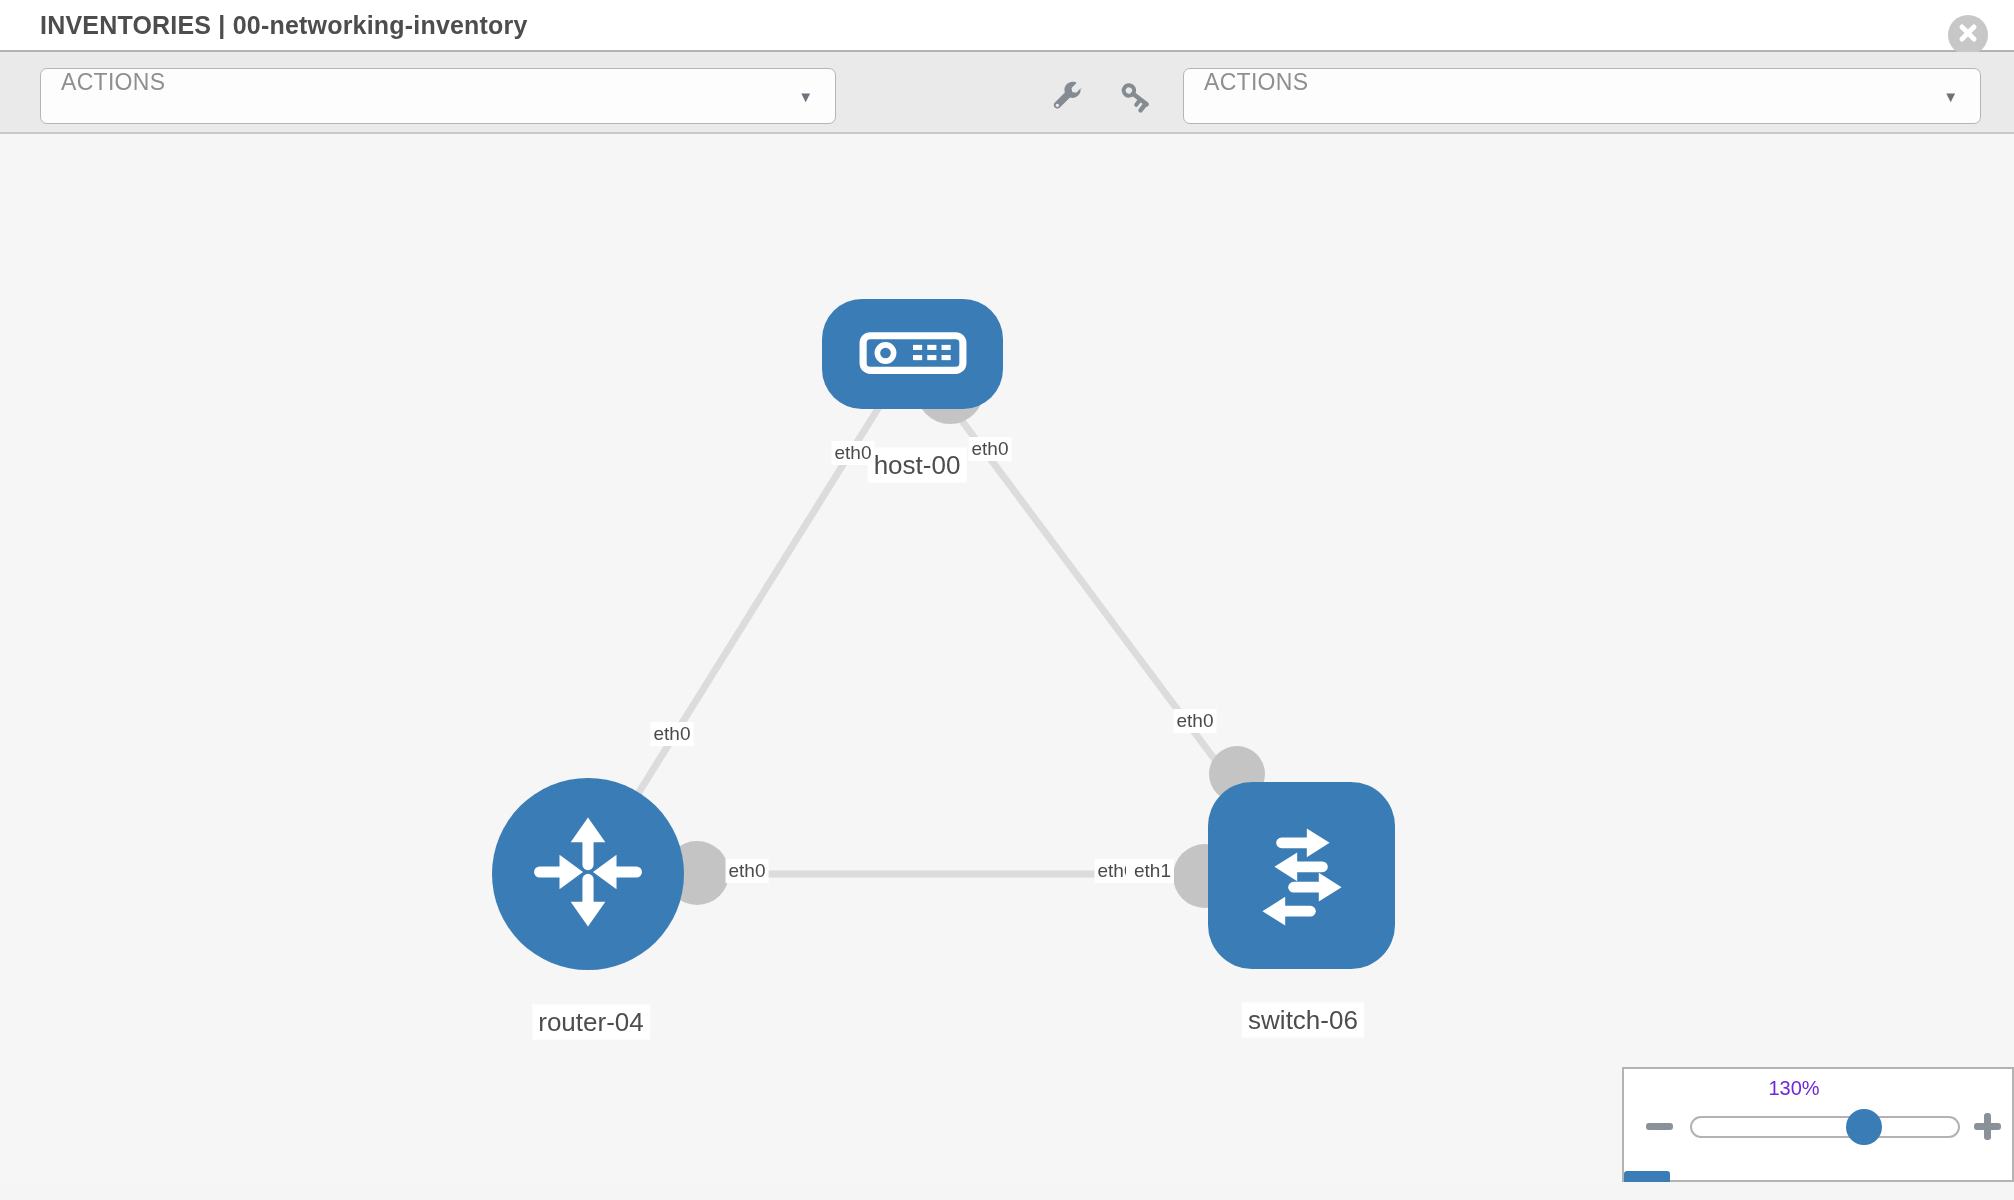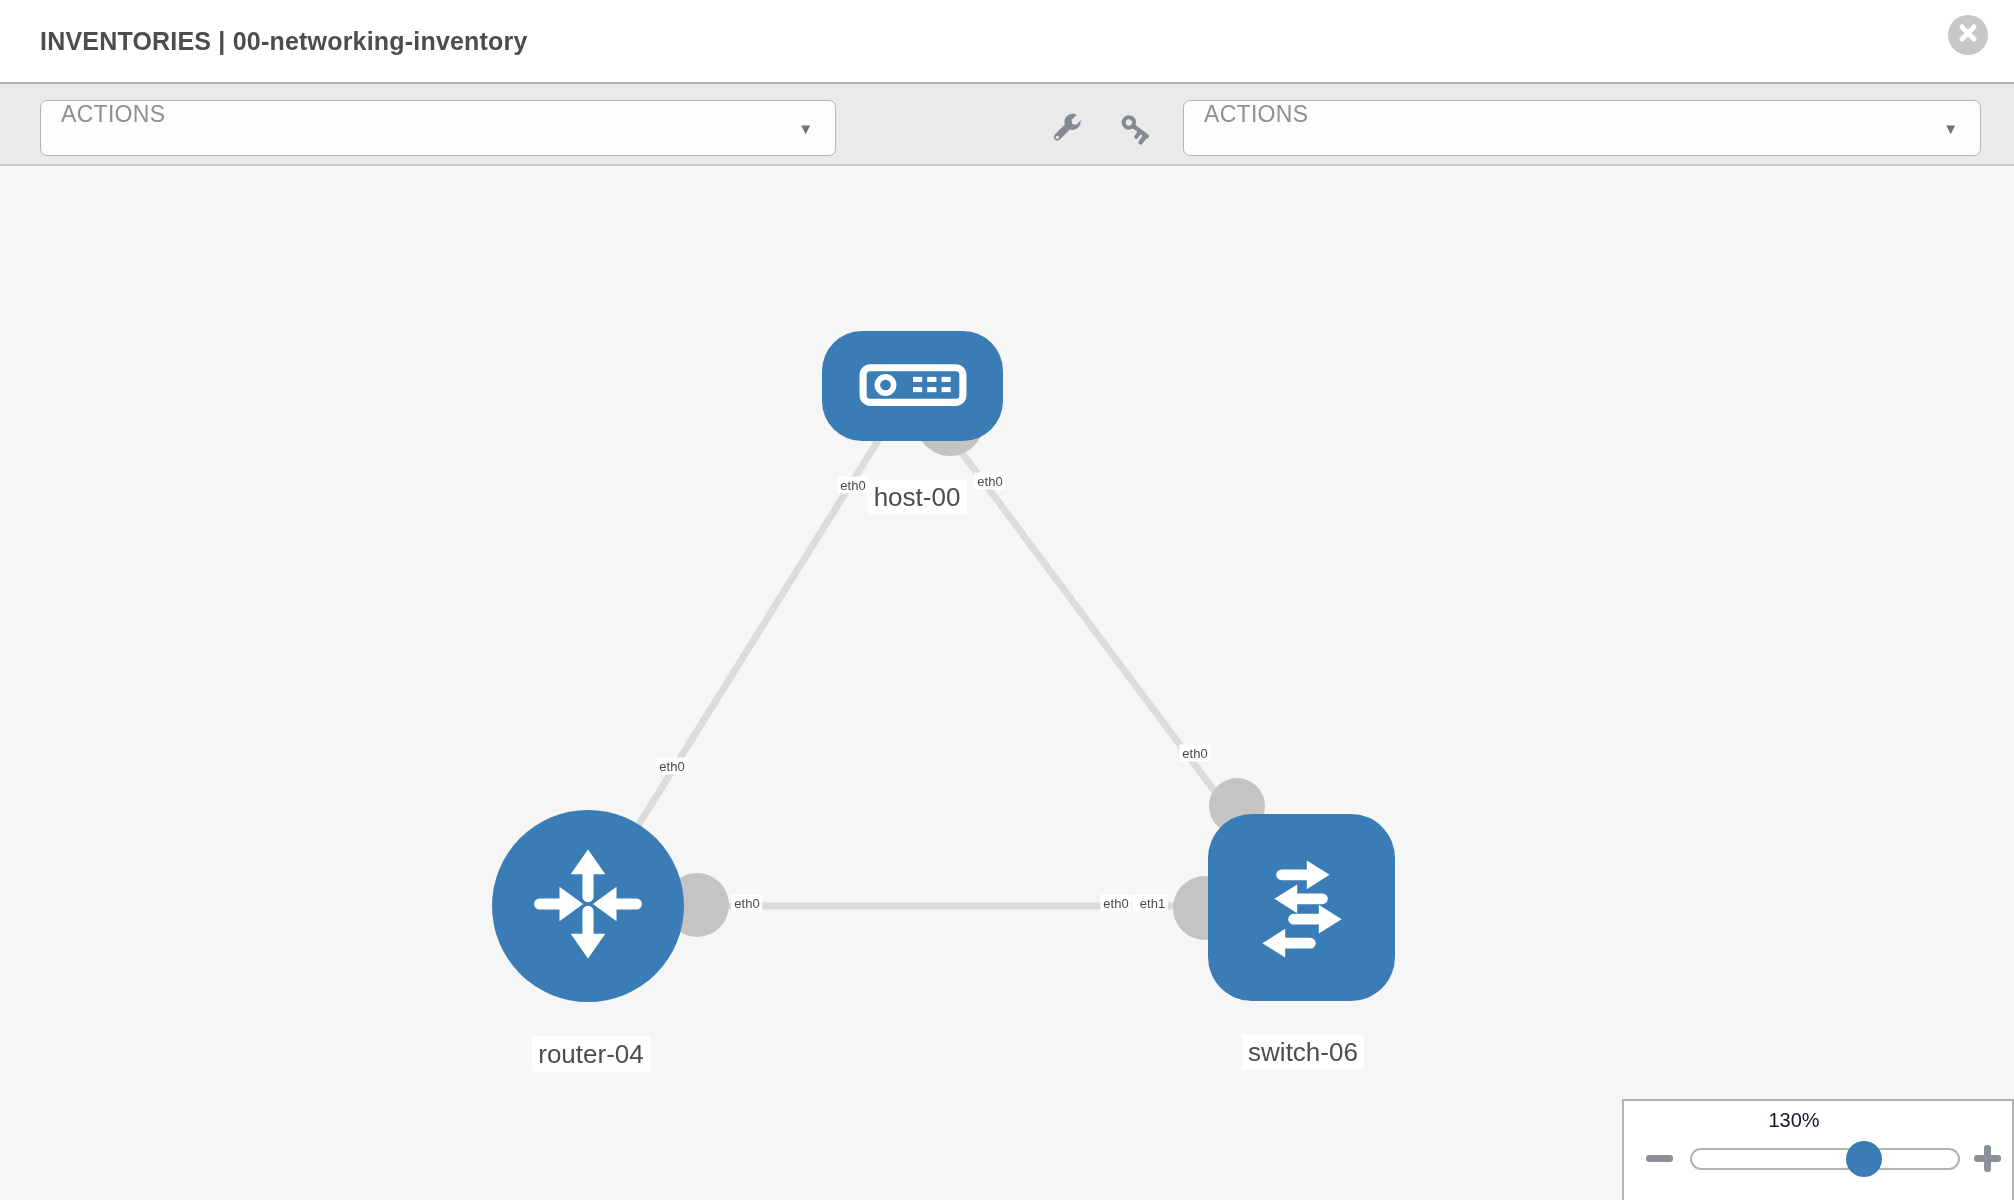--- a/index.html
+++ b/index.html
@@ -1,20 +1,20 @@
 <!DOCTYPE html>
 <html><head>
 <meta charset="utf-8">
 <style>
   * { margin:0; padding:0; box-sizing:border-box; }
   html,body { width:2014px; height:1200px; overflow:hidden;
     font-family:"Liberation Sans","DejaVu Sans",sans-serif; background:#f5f5f5; }
 
   
-  .header { position:relative; width:100%; height:84px; background:#ffffff;
+  .header { position:relative; width:100%; height:52px; background:#ffffff;
     border-bottom:2px solid #b3b3b3;padding-left:14px; }
   .header-title { position:absolute; left:40px; top:50%; transform:translateY(-50%);
     font-size:25px; font-weight:bold; color:#4d4d4d; letter-spacing:0.2px; }
   .close-btn { position:absolute; right:26px; top:15px; width:40px; height:40px;
     border-radius:50%; background:#c7c7c7; display:flex; align-items:center;
     justify-content:center; cursor:pointer; }
 
   
   .toolbar { position:relative; width:100%; height:82px; background:#eaeaea;
     border-bottom:2px solid #c9c9c9; }
@@ -37,28 +37,28 @@
   .node { position:absolute; background:#3a7cb5; display:flex;
     align-items:center; justify-content:center; cursor:pointer; }
   .node-host   { left:822px;  top:165px; width:181px; height:110px; border-radius:40px; }
   .node-router { left:492px;  top:644px; width:192px; height:192px; border-radius:50%; }
   .node-switch { left:1208px; top:648px; width:187px; height:187px; border-radius:44px; }
 
   .node-label { position:absolute; transform:translate(-50%,-50%);
     background:#ffffff; color:#4d4d4d; font-size:26px; padding:2px 6px;
     white-space:nowrap;margin-top:25px; }
   .iface-label { position:absolute; transform:translate(-50%,-50%);
-    background:#ffffff; color:#4a4a4a; font-size:13px; padding:1px 3px;
+    background:#ffffff; color:#4a4a4a; font-size:19px; padding:1px 3px;
     white-space:nowrap; }
 
   
   .zoom-panel { position:absolute; left:1622px; top:933px; width:392px; height:115px;
     background:#ffffff; border:2px solid #b3b3b3; }
   .zoom-level { position:absolute; left:0; top:8px; width:340px; text-align:center;
-    font-size:20px; color:#0f172a; }
+    font-size:20px; color:#6d28d9; }
   .zbar { position:absolute; background:#8a9198; border-radius:3px; }
   .minus-btn { left:22px; top:54px; width:27px; height:7px; cursor:pointer; }
   .plus-btn-h { left:350px; top:54px; width:27px; height:7px; cursor:pointer; }
   .plus-btn-v { left:360px; top:44px; width:7px; height:27px; cursor:pointer; }
   .slider-track { position:absolute; left:66px; top:47px; width:270px; height:22px;
     border:2px solid #b3b3b3; border-radius:12px; background:#ffffff; cursor:pointer; }
   .slider-thumb { position:absolute; left:222px; top:40px; width:36px; height:36px;
     border-radius:50%; background:#3a7cb5; cursor:pointer; }
   .offscreen-node { position:absolute; left:0px; top:102px; width:46px; height:11px;
     background:#3a7cb5; border-radius:3px 3px 0 0; }

